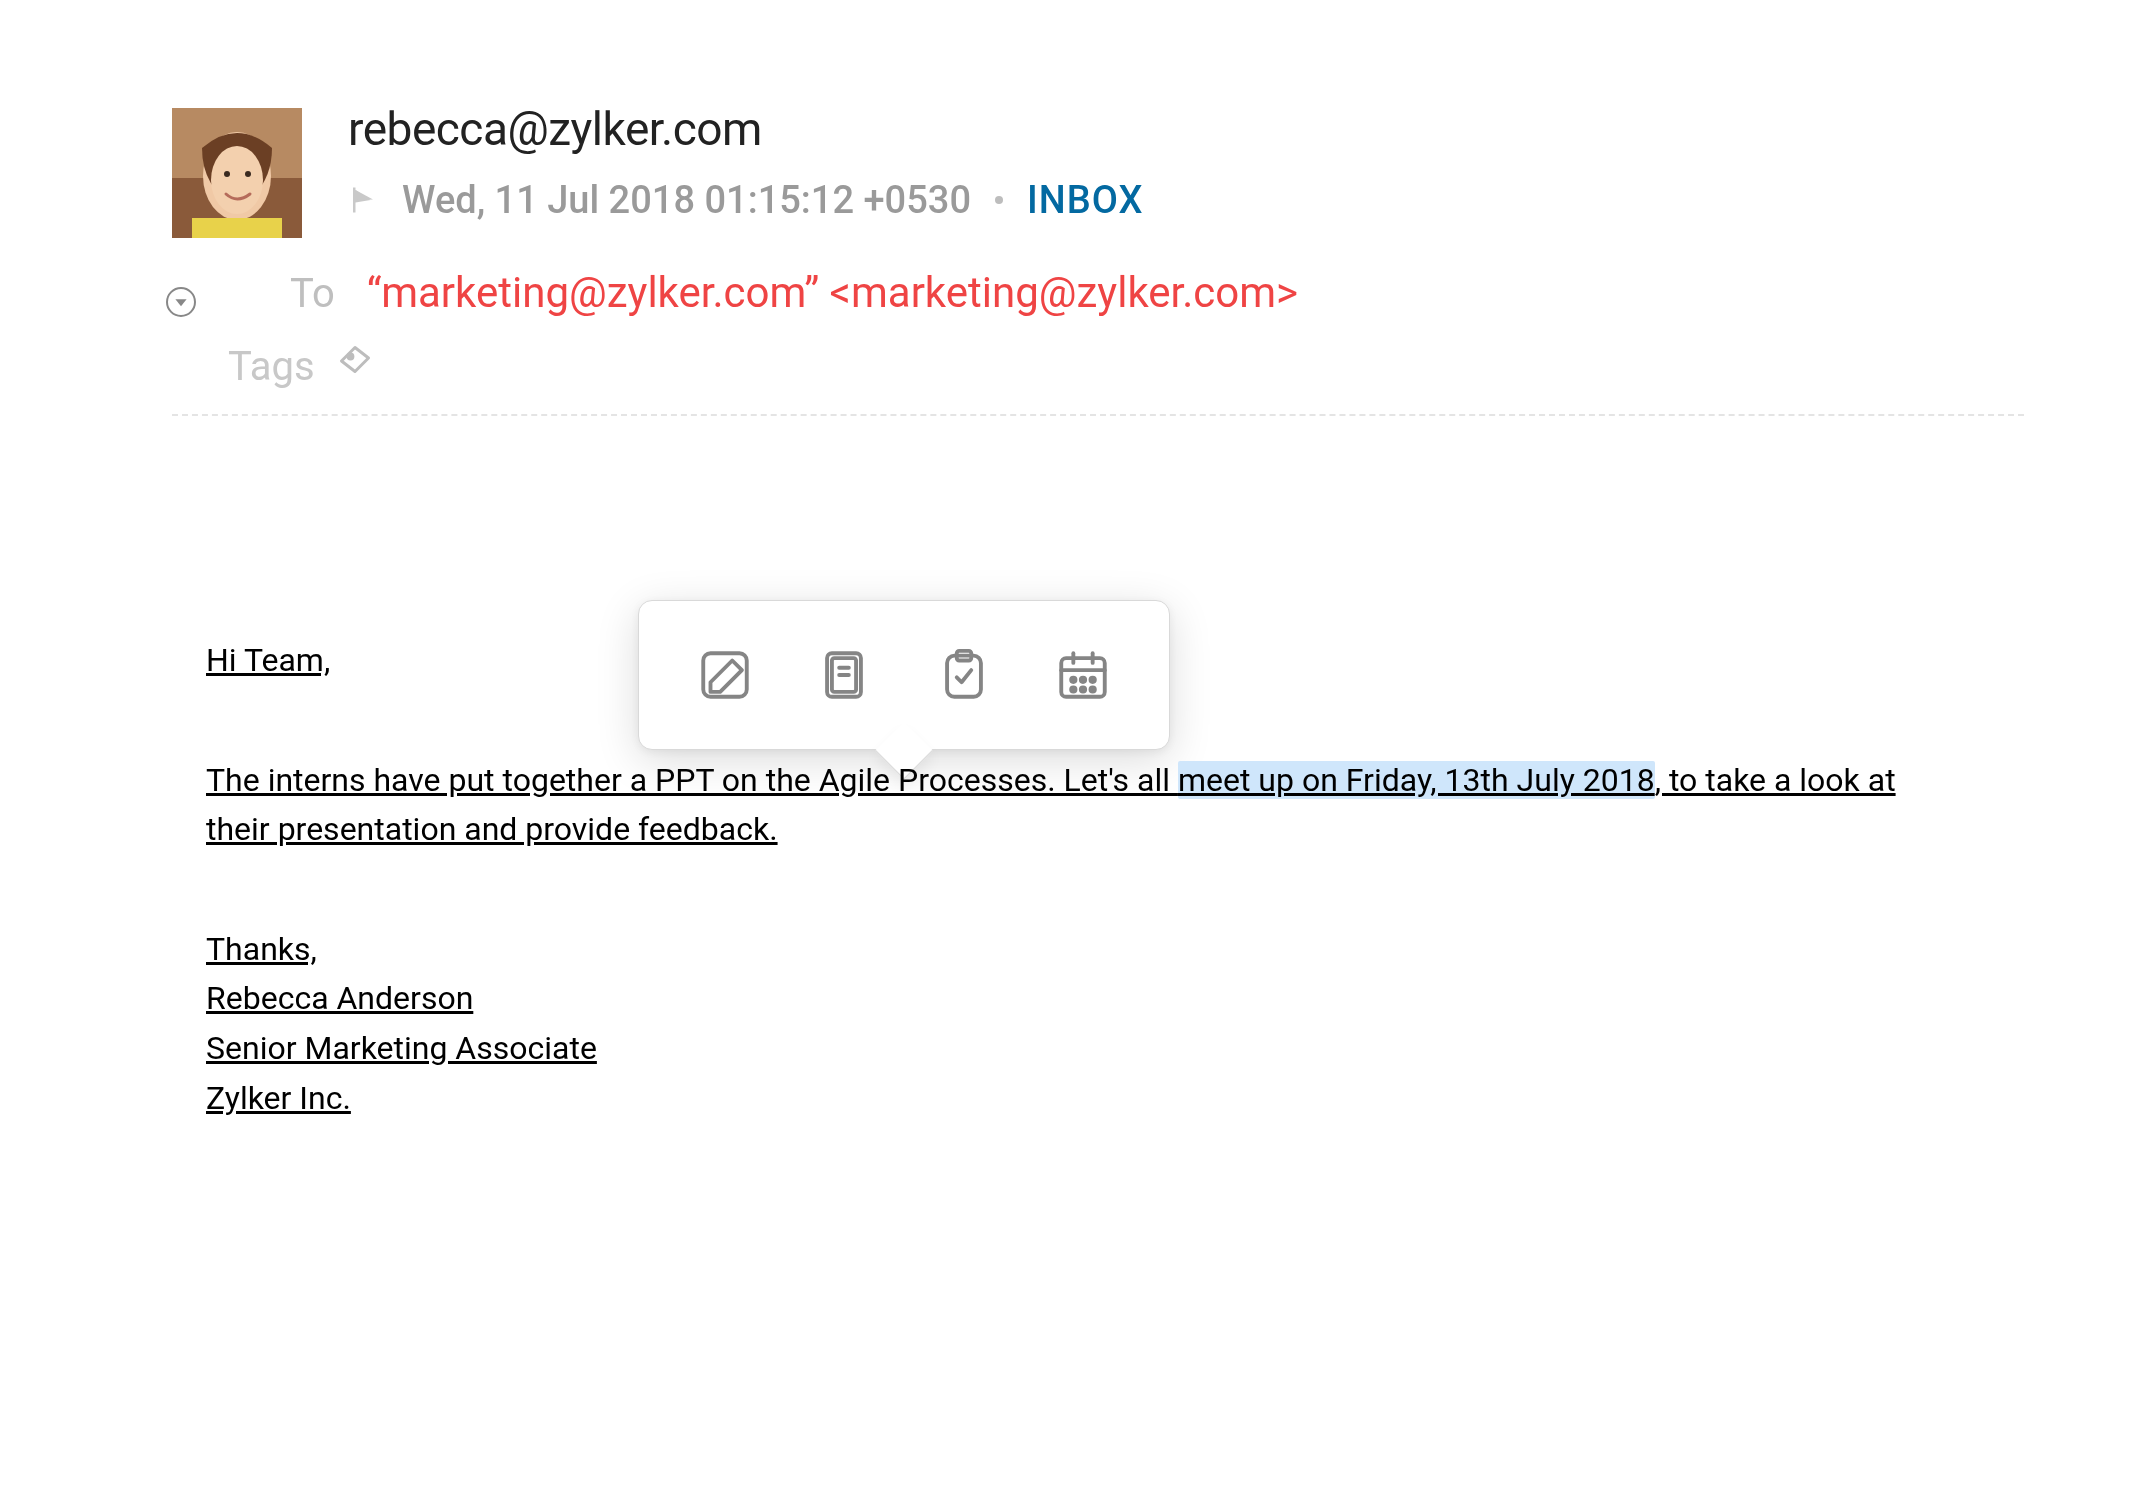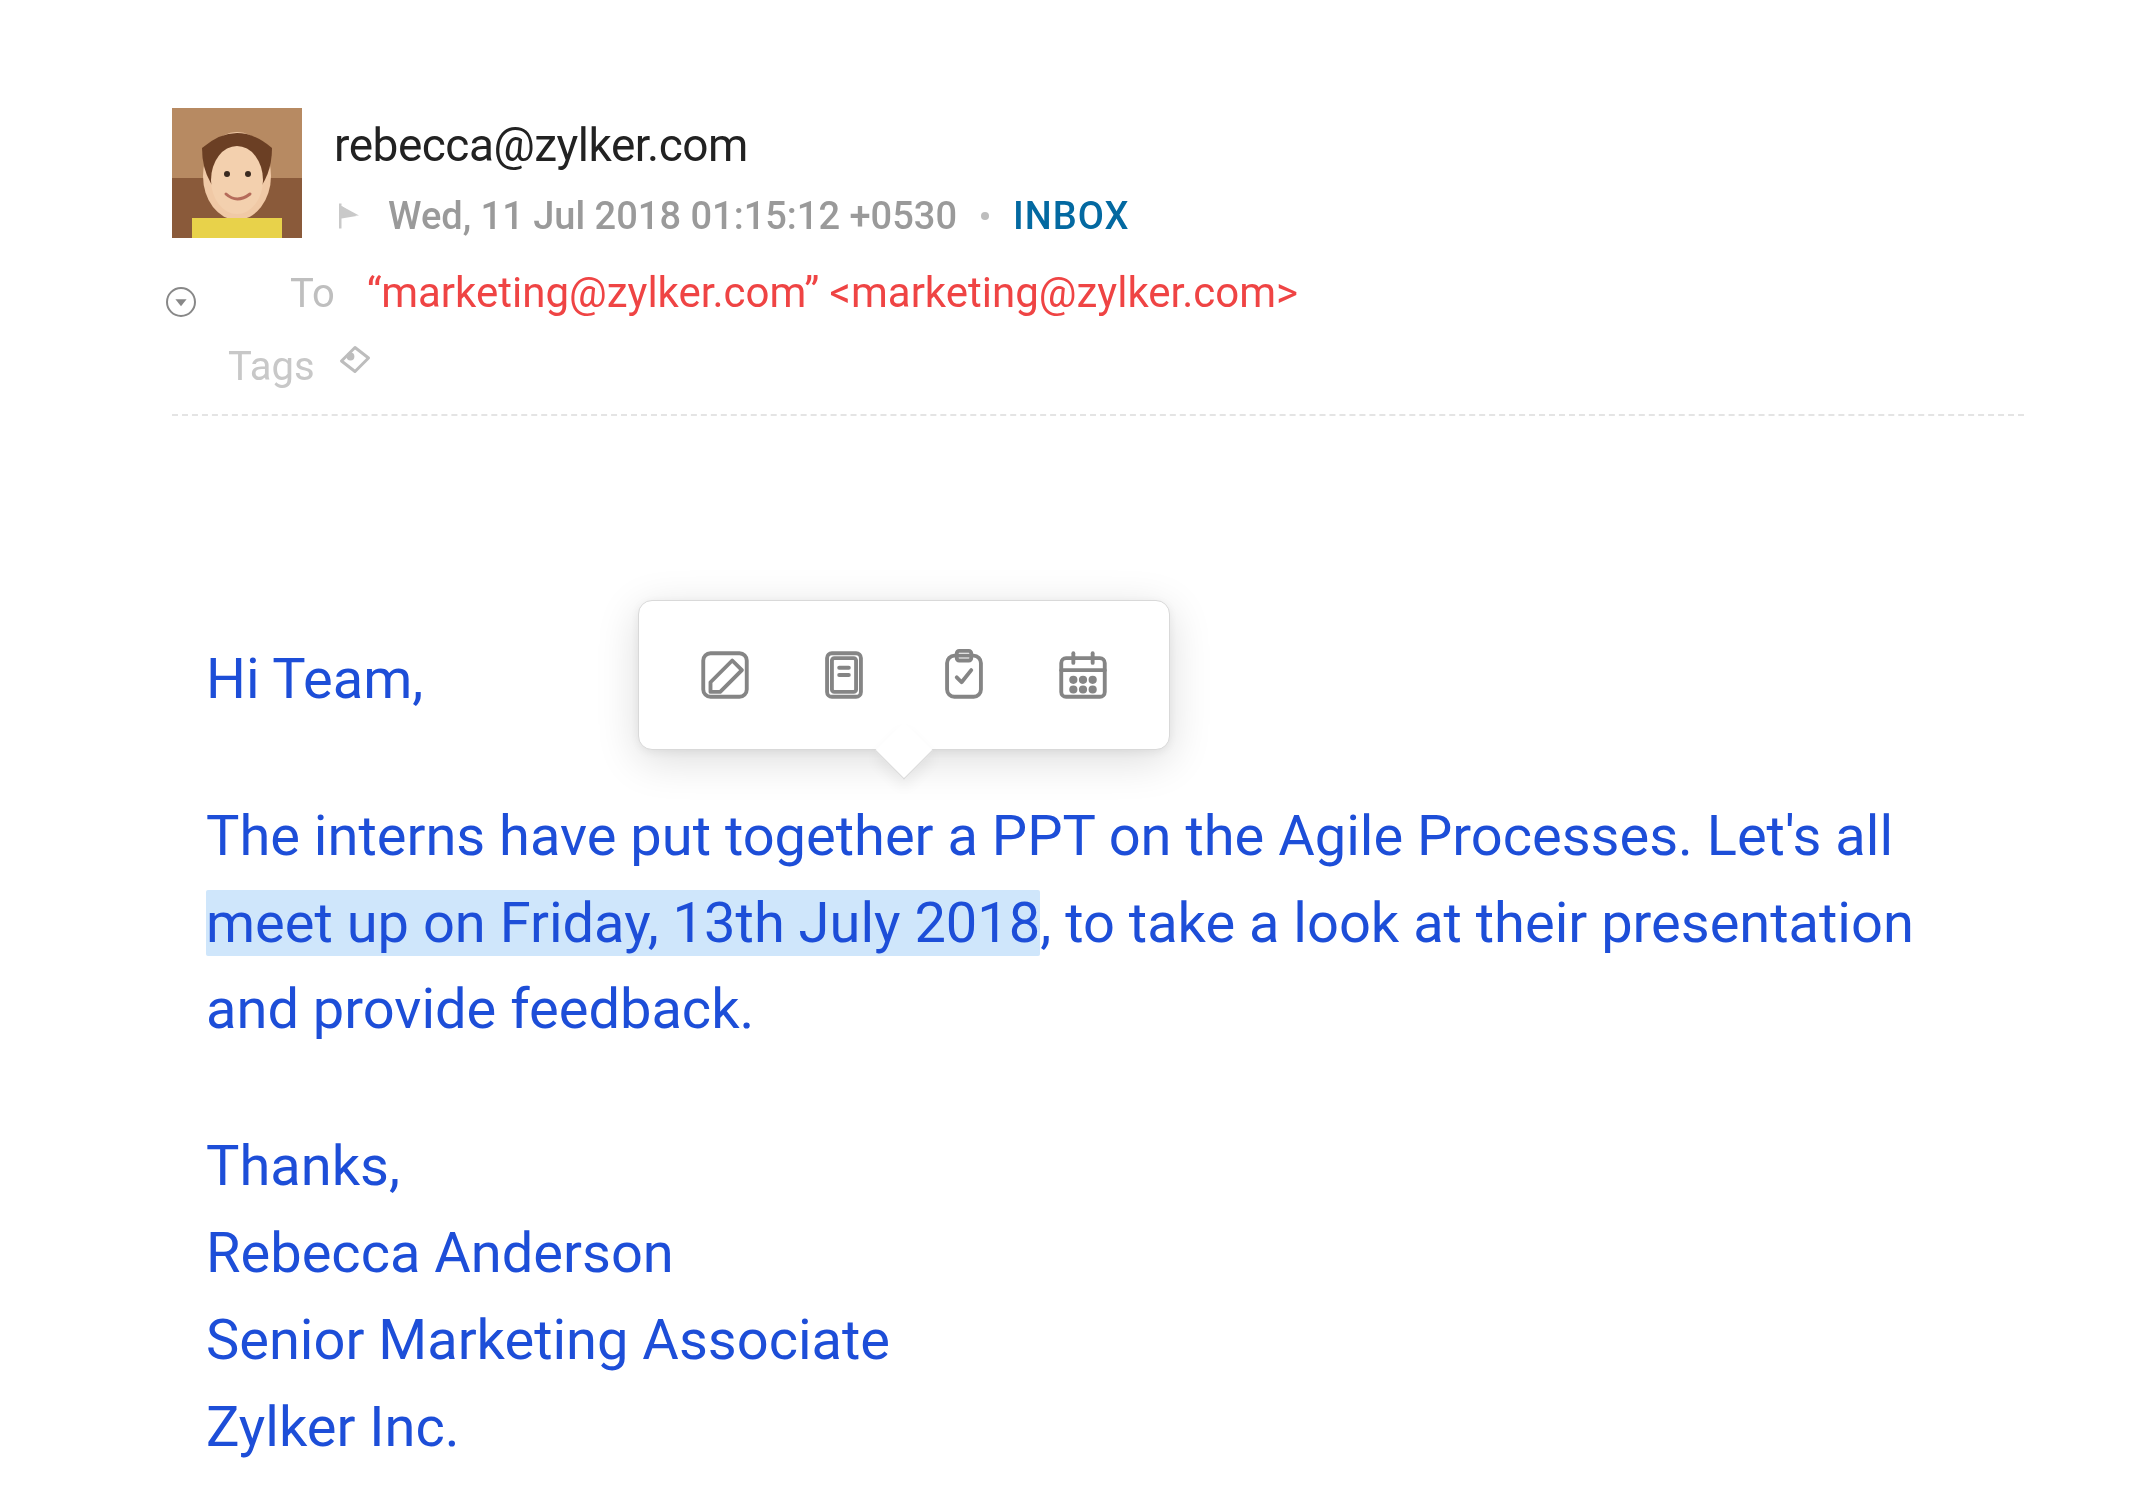--- a/index.html
+++ b/index.html
@@ -9,22 +9,22 @@
     color: #222;
     width: 2144px;
     height: 1496px;
     position: relative;
   }
   .email-wrap {
     padding: 108px 120px 0 172px;
   }
   .header-row {
     display: flex;
-    align-items: flex-end;
-    gap: 32px;
+    align-items: flex-start;
+    gap: 46px;
     position: relative;
   }
   .avatar {
     width: 130px;
     height: 130px;
     background: linear-gradient(135deg,#d9b08c 0 30%, #c47b55 30% 60%, #e8d24a 60% 100%);
     position: relative;
     overflow: hidden;
     flex: 0 0 auto;
   }
@@ -96,25 +96,26 @@
   .tag-icon svg { width:36px; height:36px; display:block; }
   .divider {
     border: none;
     border-top: 2px dashed #e4e4e4;
     margin-top: 24px;
   }
 
   
   .email-body {
     margin: 220px 0 0 206px;
-    font-size: 56px;
+    font-size: 32px;
     line-height: 1.55;
-    color: #1d4ed8;
+    color: #000000;
     max-width: 1720px;
     position: relative;
+    text-decoration: underline;
   }
   .greeting { margin-bottom: 70px; }
   .para { margin-bottom: 70px; }
   .highlight {
     background: #cfe6fb;
     border-radius: 2px;
   }
   .sig { margin-top: 10px; }
 
   

